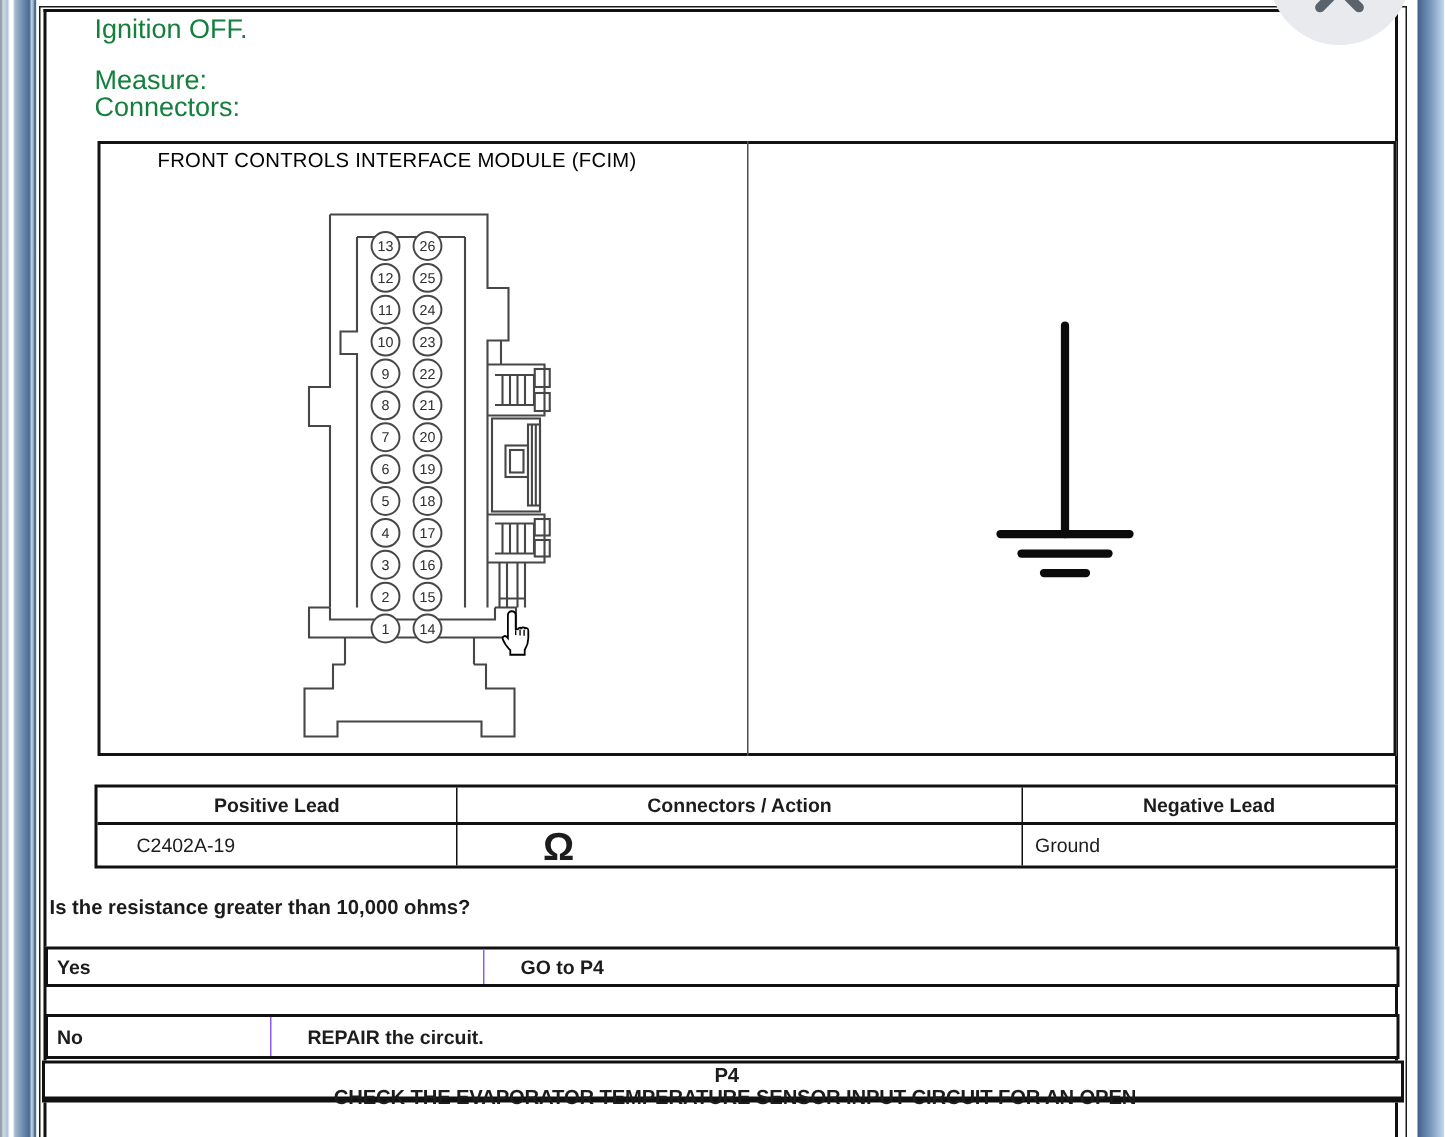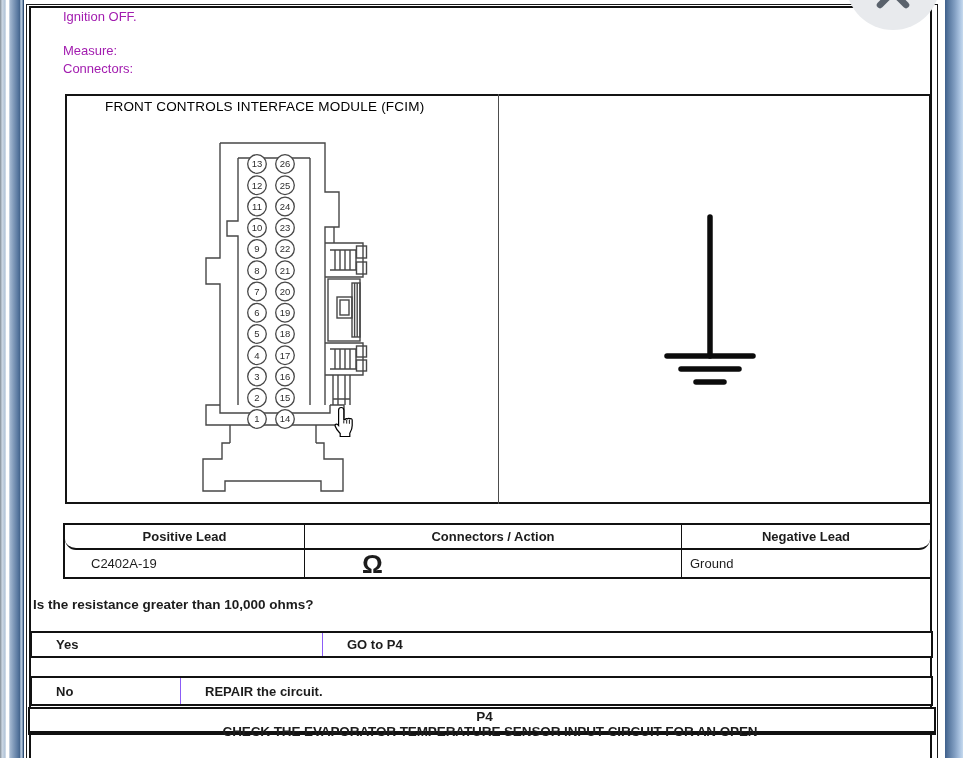--- a/index.html
+++ b/index.html
@@ -16,54 +16,54 @@
   .panel-outer{position:absolute;left:26px;top:4px;width:912px;height:754px;
     border:1px solid #1a1a1a;border-bottom:none;background:#fff;box-sizing:border-box;}
   .panel-inner{position:absolute;left:29px;top:6px;width:903px;height:752px;
     border:2px solid #111;border-bottom:none;background:#fff;box-sizing:border-box;}
 
   
   .close-btn{position:absolute;left:846px;top:-64px;width:94px;height:94px;border-radius:50%;
     background:#e8eaed;}
   .close-btn svg{position:absolute;left:0;top:0;}
 
-  .txt{position:absolute;font-size:13px;color:#a21caf;white-space:nowrap;}
+  .txt{position:absolute;font-size:18px;color:#15803d;white-space:nowrap;}
 
   
   .diagram-box{position:absolute;left:65px;top:94px;width:866px;height:410px;
     border:2px solid #141414;box-sizing:border-box;background:#fff;}
   .diagram-divider{position:absolute;left:498px;top:94px;width:1px;height:410px;background:#4d4d4d;}
   .diagram-title{position:absolute;left:105px;top:99px;font-size:13.5px;letter-spacing:.2px;color:#000000;white-space:nowrap;}
 
   .conn-svg{position:absolute;left:196px;top:140px;}
   .ground-svg{position:absolute;left:655px;top:212px;}
   .cursor-svg{position:absolute;left:332px;top:406px;}
 
   
   .mtable{position:absolute;left:63px;top:523px;width:869px;border:2px solid #111;box-sizing:border-box;background:#fff;}
   .mrow{display:flex;}
-  .mrow.header{border-bottom:2px solid #111;border-radius:11px;}
+  .mrow.header{border-bottom:2px solid #111;}
   .mcell{box-sizing:border-box;display:flex;align-items:center;font-size:13px;}
   .mcell.c0{width:240px;border-right:1px solid #111;}
   .mcell.c1{width:377px;border-right:1px solid #111;}
   .mcell.c2{flex:1;}
   .mrow.header .mcell{justify-content:center;font-weight:bold;height:23px;}
   .mrow.value .mcell{height:27px;}
   .mrow.value .c0{padding-left:26px;}
   .mrow.value .c1{padding-left:57px;font-size:26px;font-weight:bold;line-height:20px;}
   .mrow.value .c2{padding-left:8px;}
 
   .question{position:absolute;left:33px;top:597px;font-size:13.5px;font-weight:bold;white-space:nowrap;}
 
   .answer-box{position:absolute;left:30px;width:903px;height:27px;border:2px solid #111;
     box-sizing:border-box;display:flex;background:#fff;}
   .answer-box.yes{top:631px;}
   .answer-box.no{top:676px;height:30px;}
   .acell{box-sizing:border-box;display:flex;align-items:center;font-size:13px;}
-  .acell.lbl{font-weight:bold;padding-left:24px;}
+  .acell.lbl{font-weight:bold;padding-left:6px;}
   .yes .acell.lbl{width:290px;}
   .no  .acell.lbl{width:148px;}
   .acell.act{flex:1;border-left:1px solid #8b5cf6;padding-left:24px;font-weight:bold;}
 
   .step-bar{position:absolute;left:28px;top:707px;width:908px;height:28px;
     border:2px solid #111;border-bottom:4px solid #111;box-sizing:border-box;
     display:flex;align-items:center;background:#fff;font-weight:bold;font-size:13.5px;letter-spacing:-0.1px;flex-direction:column;}
   .step-bar .code{padding-left:5px;}
   .step-bar .title{margin-left:16px;white-space:nowrap;}
 </style>

